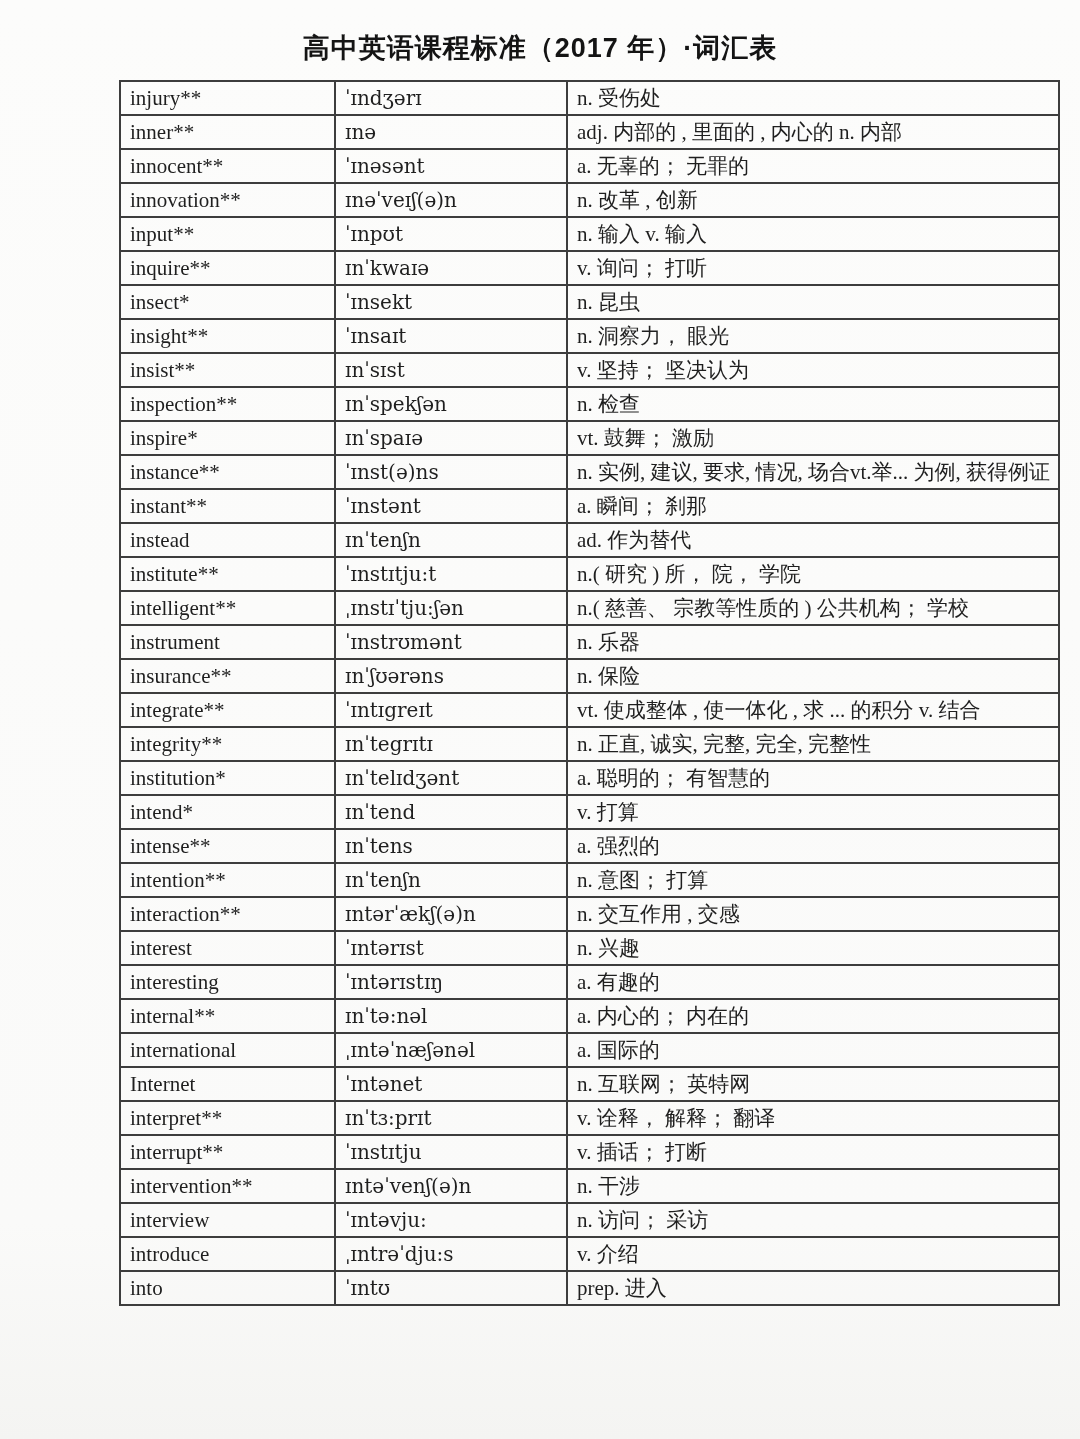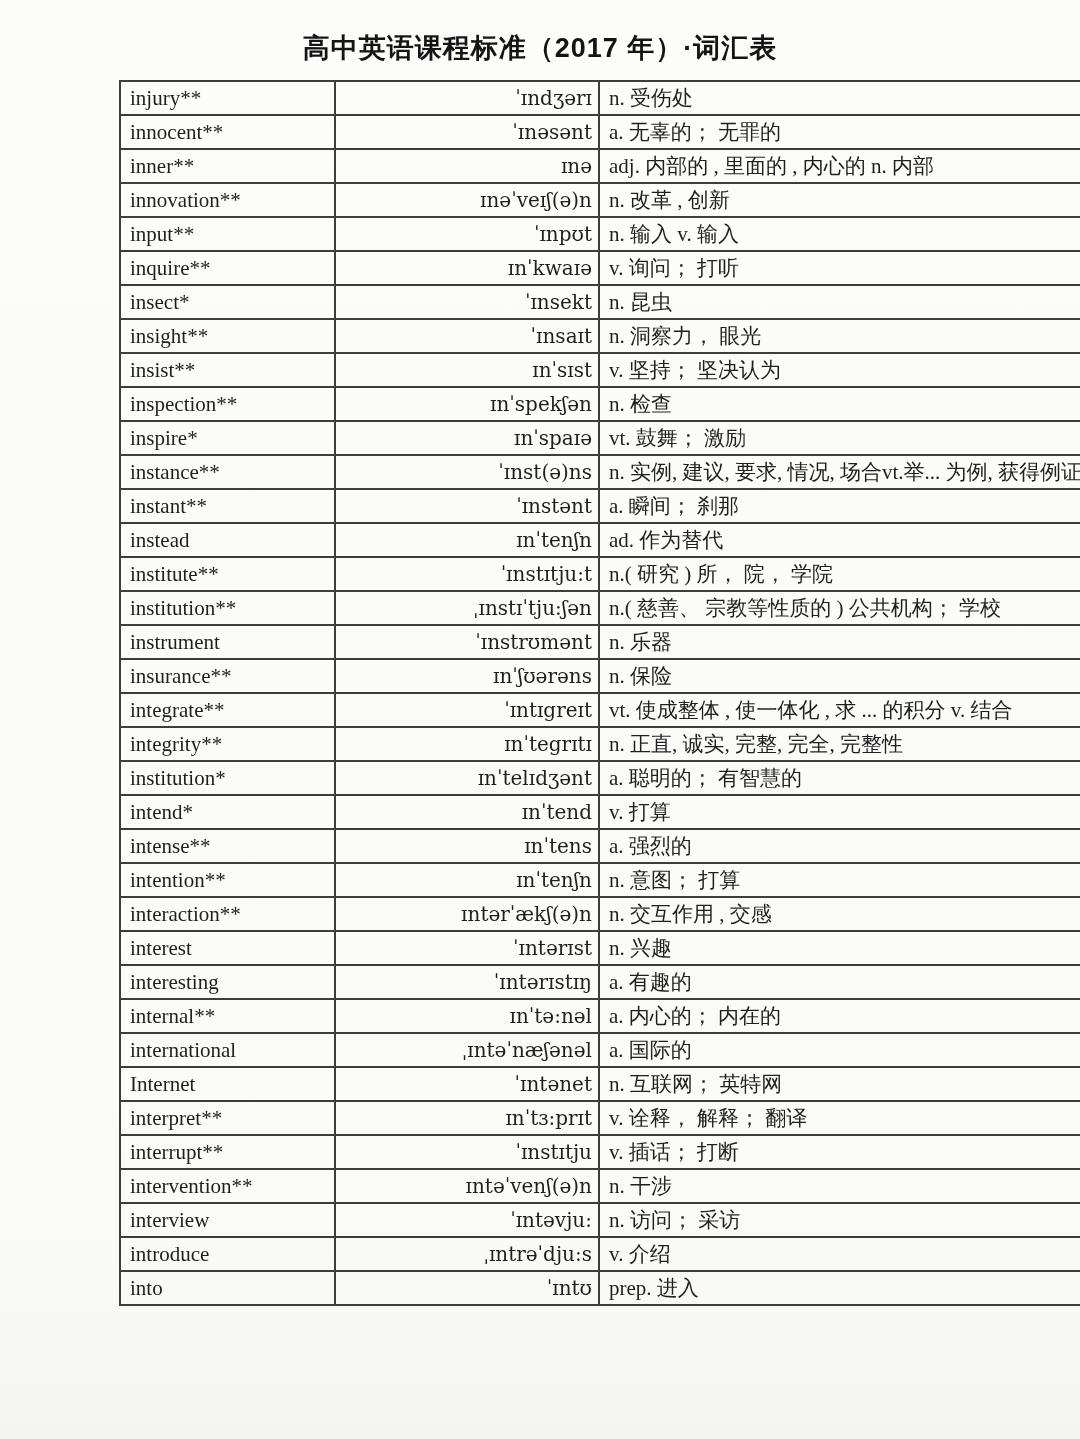--- a/index.html
+++ b/index.html
@@ -44,24 +44,23 @@
     vertical-align: middle;
     padding: 1px 6px 1px 9px;
     line-height: 26px;
     overflow: hidden;
   }
   td.word {
     width: 215px;
     font-size: 21px;
   }
   td.ipa {
-    width: 264px;
+    width: 232px;
     font-size: 20px;
     font-family: "DejaVu Serif", "Liberation Serif", serif;
-    text-align: right;
   }
   td.meaning {
     width: 492px;
     font-size: 21px;
   }
 </style>
 </head>
 <body>
 
 <div class="page">
@@ -69,32 +68,32 @@
 
   <table class="vocab">
     <tbody id="vocab-body">
   <tr>
     <td class="word">injury**</td>
     <td class="ipa">ˈɪndʒərɪ</td>
     <td class="meaning">n. 受伤处</td>
   </tr>
 
   <tr>
+    <td class="word">inner**</td>
+    <td class="ipa">ɪnə</td>
+    <td class="meaning">adj. 内部的 , 里面的 , 内心的 n. 内部</td>
+  </tr>
+
+  <tr>
     <td class="word">innocent**</td>
     <td class="ipa">ˈɪnəsənt</td>
     <td class="meaning">a. 无辜的； 无罪的</td>
   </tr>
 
   <tr>
-    <td class="word">inner**</td>
-    <td class="ipa">ɪnə</td>
-    <td class="meaning">adj. 内部的 , 里面的 , 内心的 n. 内部</td>
-  </tr>
-
-  <tr>
     <td class="word">innovation**</td>
     <td class="ipa">ɪnəˈveɪʃ(ə)n</td>
     <td class="meaning">n. 改革 , 创新</td>
   </tr>
 
   <tr>
     <td class="word">input**</td>
     <td class="ipa">ˈɪnpʊt</td>
     <td class="meaning">n. 输入 v. 输入</td>
   </tr>
@@ -154,21 +153,21 @@
     <td class="meaning">ad. 作为替代</td>
   </tr>
 
   <tr>
     <td class="word">institute**</td>
     <td class="ipa">ˈɪnstɪtju:t</td>
     <td class="meaning">n.( 研究 ) 所， 院， 学院</td>
   </tr>
 
   <tr>
-    <td class="word">institution**</td>
+    <td class="word">intelligent**</td>
     <td class="ipa">ˌɪnstɪˈtju:ʃən</td>
     <td class="meaning">n.( 慈善、 宗教等性质的 ) 公共机构； 学校</td>
   </tr>
 
   <tr>
     <td class="word">instrument</td>
     <td class="ipa">ˈɪnstrʊmənt</td>
     <td class="meaning">n. 乐器</td>
   </tr>
 

